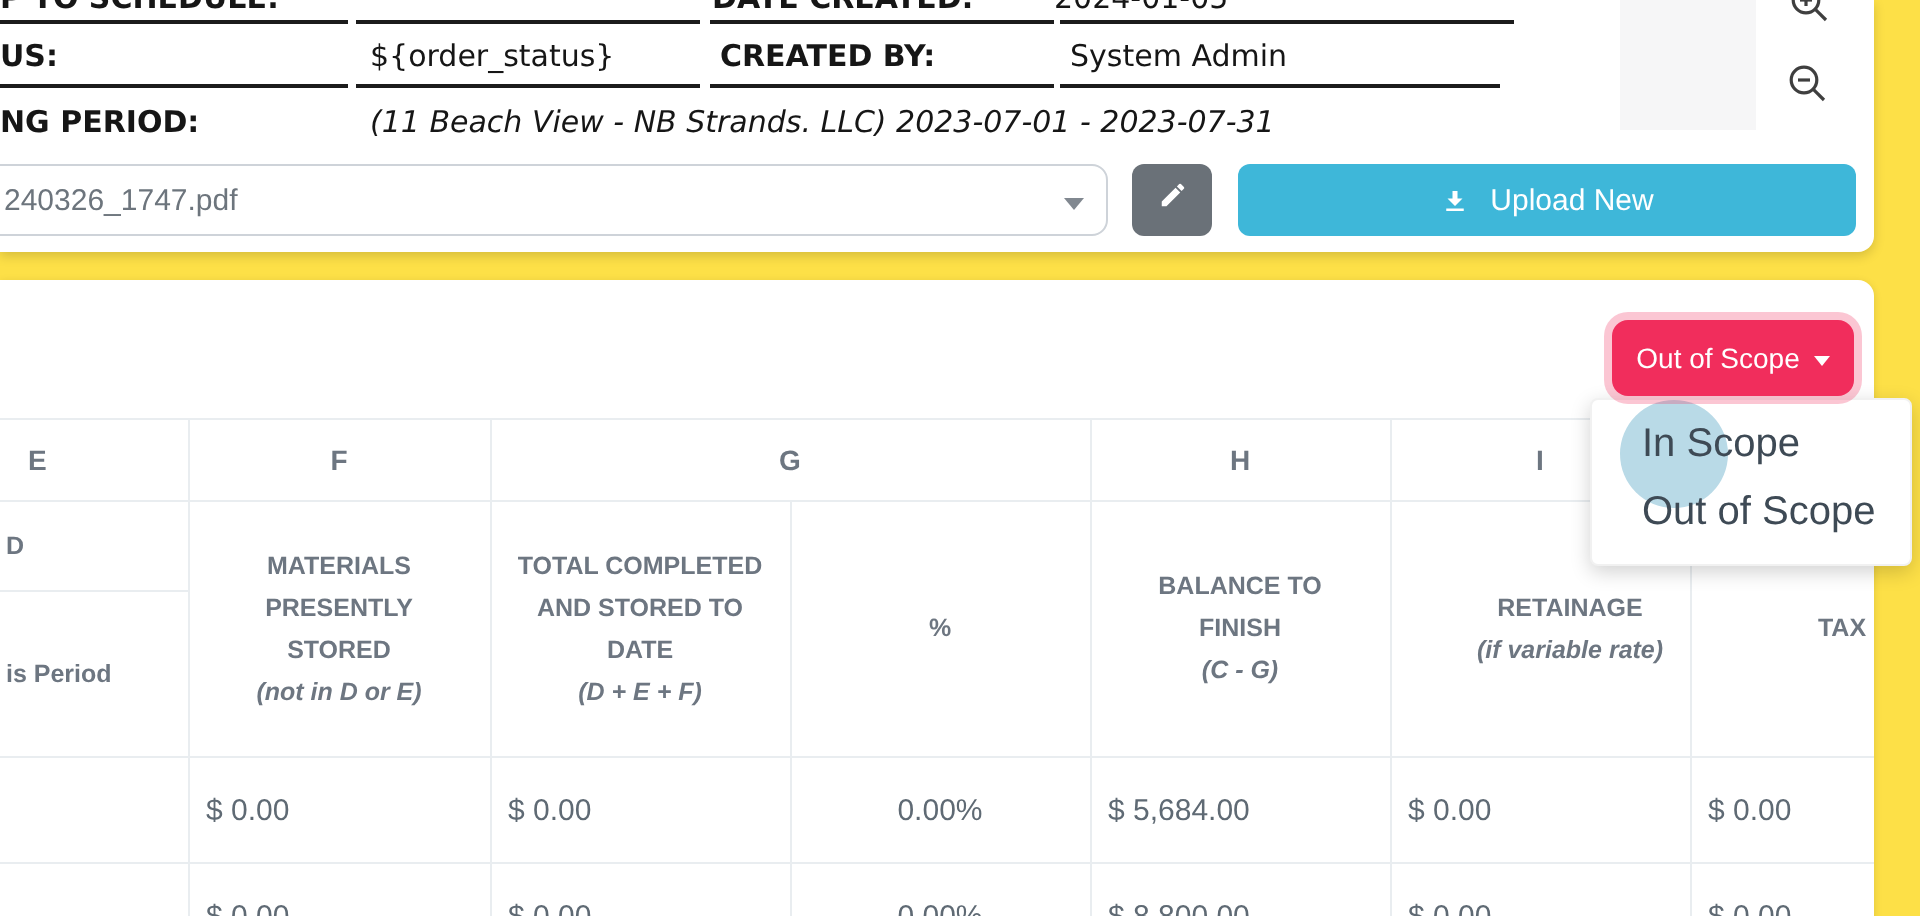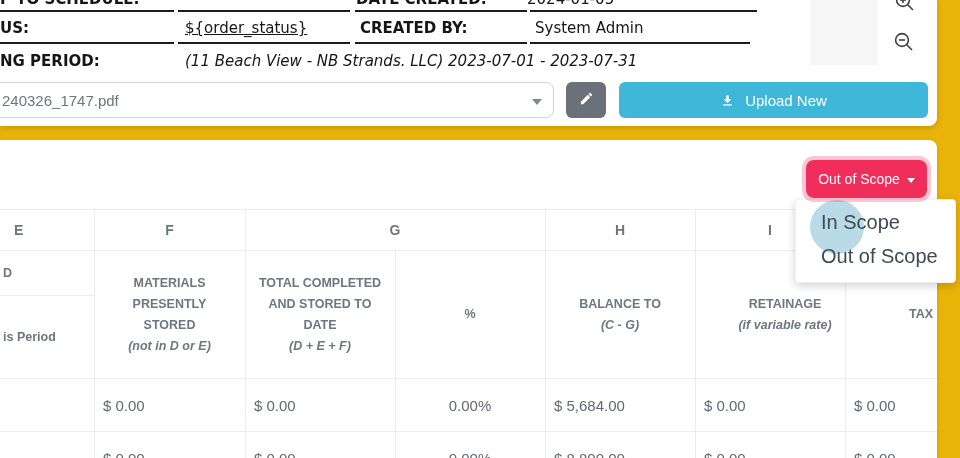--- a/index.html
+++ b/index.html
@@ -1,18 +1,18 @@
 <!DOCTYPE html>
 <html><head>
 <meta charset="utf-8">
 <style>
   html,body{margin:0;padding:0;}
   .page{
     position:relative;width:960px;height:458px;overflow:hidden;
-    background:#eab308;font-family:"Liberation Sans",sans-serif;
+    background:#fde047;font-family:"Liberation Sans",sans-serif;
   }
   
   .card-top{
     position:absolute;left:0;top:0;width:937px;height:126px;background:#fff;
     border-radius:0 0 8px 0;box-shadow:0 2px 6px rgba(0,0,0,.16);
   }
   .pdf-text{position:absolute;font-family:"DejaVu Sans",sans-serif;font-size:15px;color:#161616;white-space:nowrap;}
   .pdf-bold{font-weight:bold;}
   .pdf-line{position:absolute;height:2px;background:#1c1c1c;}
   .thumb-strip{position:absolute;left:810px;top:0;width:68px;height:65px;background:#f6f6f7;}
@@ -78,21 +78,21 @@
 
     <div class="pdf-text pdf-bold" style="left:0;top:-10px;">P TO SCHEDULE:</div>
     <div class="pdf-text pdf-bold" style="left:356px;top:-10px;">DATE CREATED:</div>
     <div class="pdf-text" style="left:527px;top:-10px;">2024-01-05</div>
     <div class="pdf-line" style="left:0;top:10px;width:174px;"></div>
     <div class="pdf-line" style="left:178px;top:10px;width:172px;"></div>
     <div class="pdf-line" style="left:355px;top:10px;width:172px;"></div>
     <div class="pdf-line" style="left:530px;top:10px;width:227px;"></div>
 
     <div class="pdf-text pdf-bold" style="left:0;top:19px;">US:</div>
-    <div class="pdf-text" style="left:185px;top:19px;text-decoration:underline;">${order_status}</div>
+    <div class="pdf-text" style="left:185px;top:19px;">${order_status}</div>
     <div class="pdf-text pdf-bold" style="left:360px;top:19px;">CREATED BY:</div>
     <div class="pdf-text" style="left:535px;top:19px;">System Admin</div>
     <div class="pdf-line" style="left:0;top:42px;width:174px;"></div>
     <div class="pdf-line" style="left:178px;top:42px;width:172px;"></div>
     <div class="pdf-line" style="left:355px;top:42px;width:172px;"></div>
     <div class="pdf-line" style="left:530px;top:42px;width:220px;"></div>
 
     <div class="pdf-text pdf-bold" style="left:0;top:52px;">NG PERIOD:</div>
     <div class="pdf-text" style="left:185px;top:52px;font-style:italic;">(11 Beach View - NB Strands. LLC) 2023-07-01 - 2023-07-31</div>
 
@@ -182,20 +182,21 @@
       <span>MATERIALS</span>
         <span>PRESENTLY</span>
         <span>STORED</span>
       <span class="formula">(not in D or E)</span>
     </div>
     <div class="cb hdr-cell" style="left:395px;top:111px;width:150px;height:127px;">
       <span>%</span>
     </div>
     <div class="cb hdr-cell" style="left:545px;top:111px;width:150px;height:127px;">
       <span>BALANCE TO</span>
+        <span>FINISH</span>
       <span class="formula">(C - G)</span>
     </div>
     <div class="cb hdr-cell" style="left:695px;top:111px;width:150px;height:127px;margin-left:15px;">
       <span>RETAINAGE</span>
       <span class="formula">(if variable rate)</span>
     </div>
     <div class="cb hdr-cell" style="left:845px;top:111px;width:152px;height:127px;">
       <span>TAX</span>
     </div>
 

